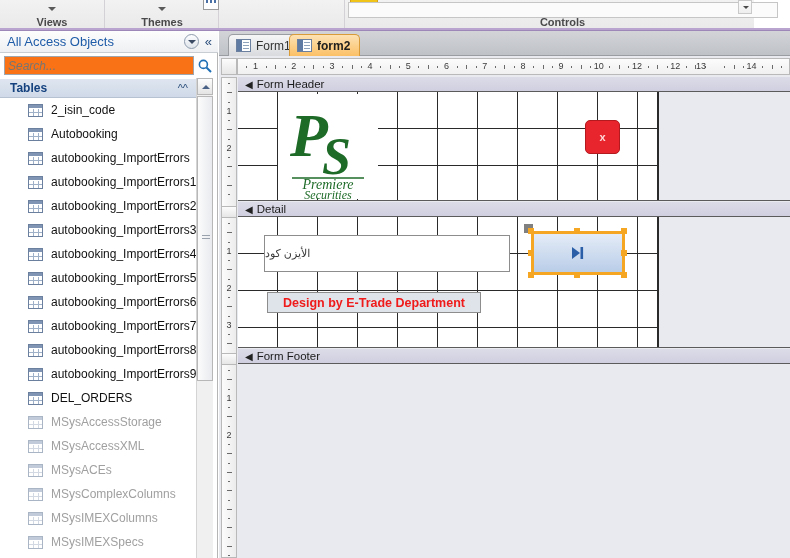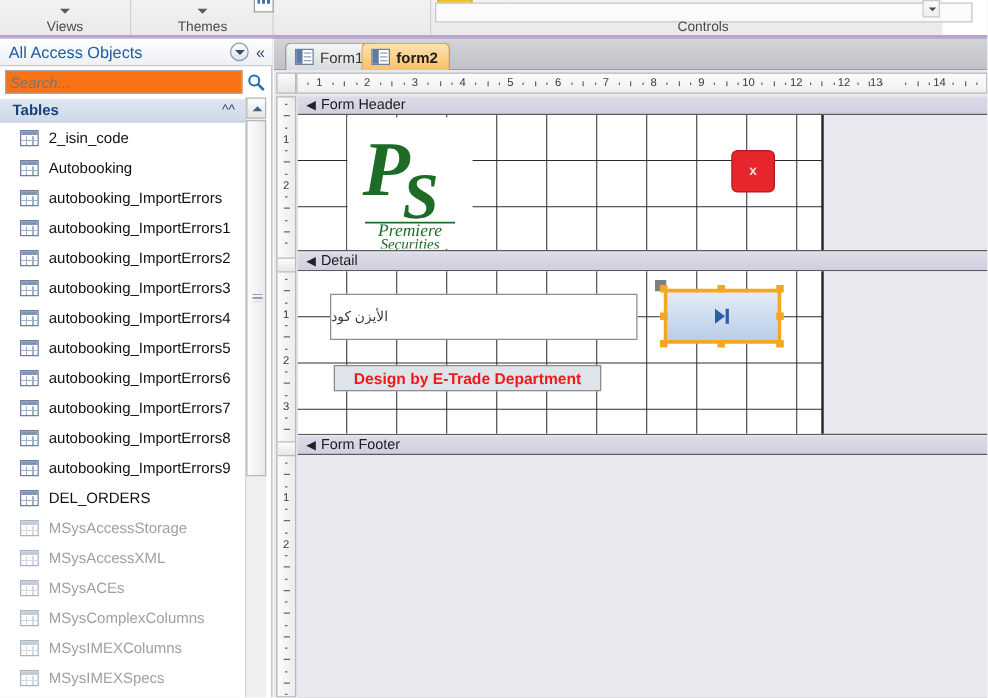--- a/index.html
+++ b/index.html
@@ -10,20 +10,21 @@
     font-family: "Liberation Sans", sans-serif;
     font-size: 12px;
     background: #ffffff;
   }
   #app { position: relative; width: 790px; height: 558px; }
 
   
   .ribbon {
     position: absolute; left: 0; top: 0; width: 754px; height: 30px;
     background: linear-gradient(#f2f2f2, #e9e9ea);
+    font-weight: bold;
   }
   .ribbon-group {
     position: absolute; top: 0; height: 30px;
     display: flex; flex-direction: column;
     align-items: center; justify-content: flex-end;
   }
   .grp-views { left: 0; width: 104px; }
   .grp-themes { left: 106px; width: 112px; align-items: center; }
   .grp-controls { left: 345px; width: 435px; }
   .grp-label {
@@ -119,21 +120,21 @@
     background: linear-gradient(#dfe6f0,#cfd9e8);
     border-top: 1px solid #fff; border-bottom: 1px solid #b6c1d2;
     display: flex; align-items: center;
   }
   .group-bar-title {
     color: #15427e; font-weight: bold; font-size: 12px; padding-left: 10px; flex:1;
   }
   .group-chevron { color:#2a4d7a; font-size: 11px; margin-right: 8px; }
 
   .obj-list {
-    position: absolute; left: 0; top: 67px; width: 188px; bottom: 0;
+    position: absolute; left: 12px; top: 67px; width: 188px; bottom: 0;
     overflow: hidden;
   }
   .obj-row {
     height: 24px; display: flex; align-items: center; padding-left: 16px;
   }
   .tbl-ico {
     width: 15px; height: 13px; border: 1px solid #6b7f9e; background:#fff;
     position: relative; flex: 0 0 auto; margin-right: 8px;
   }
   .tbl-ico::before {

